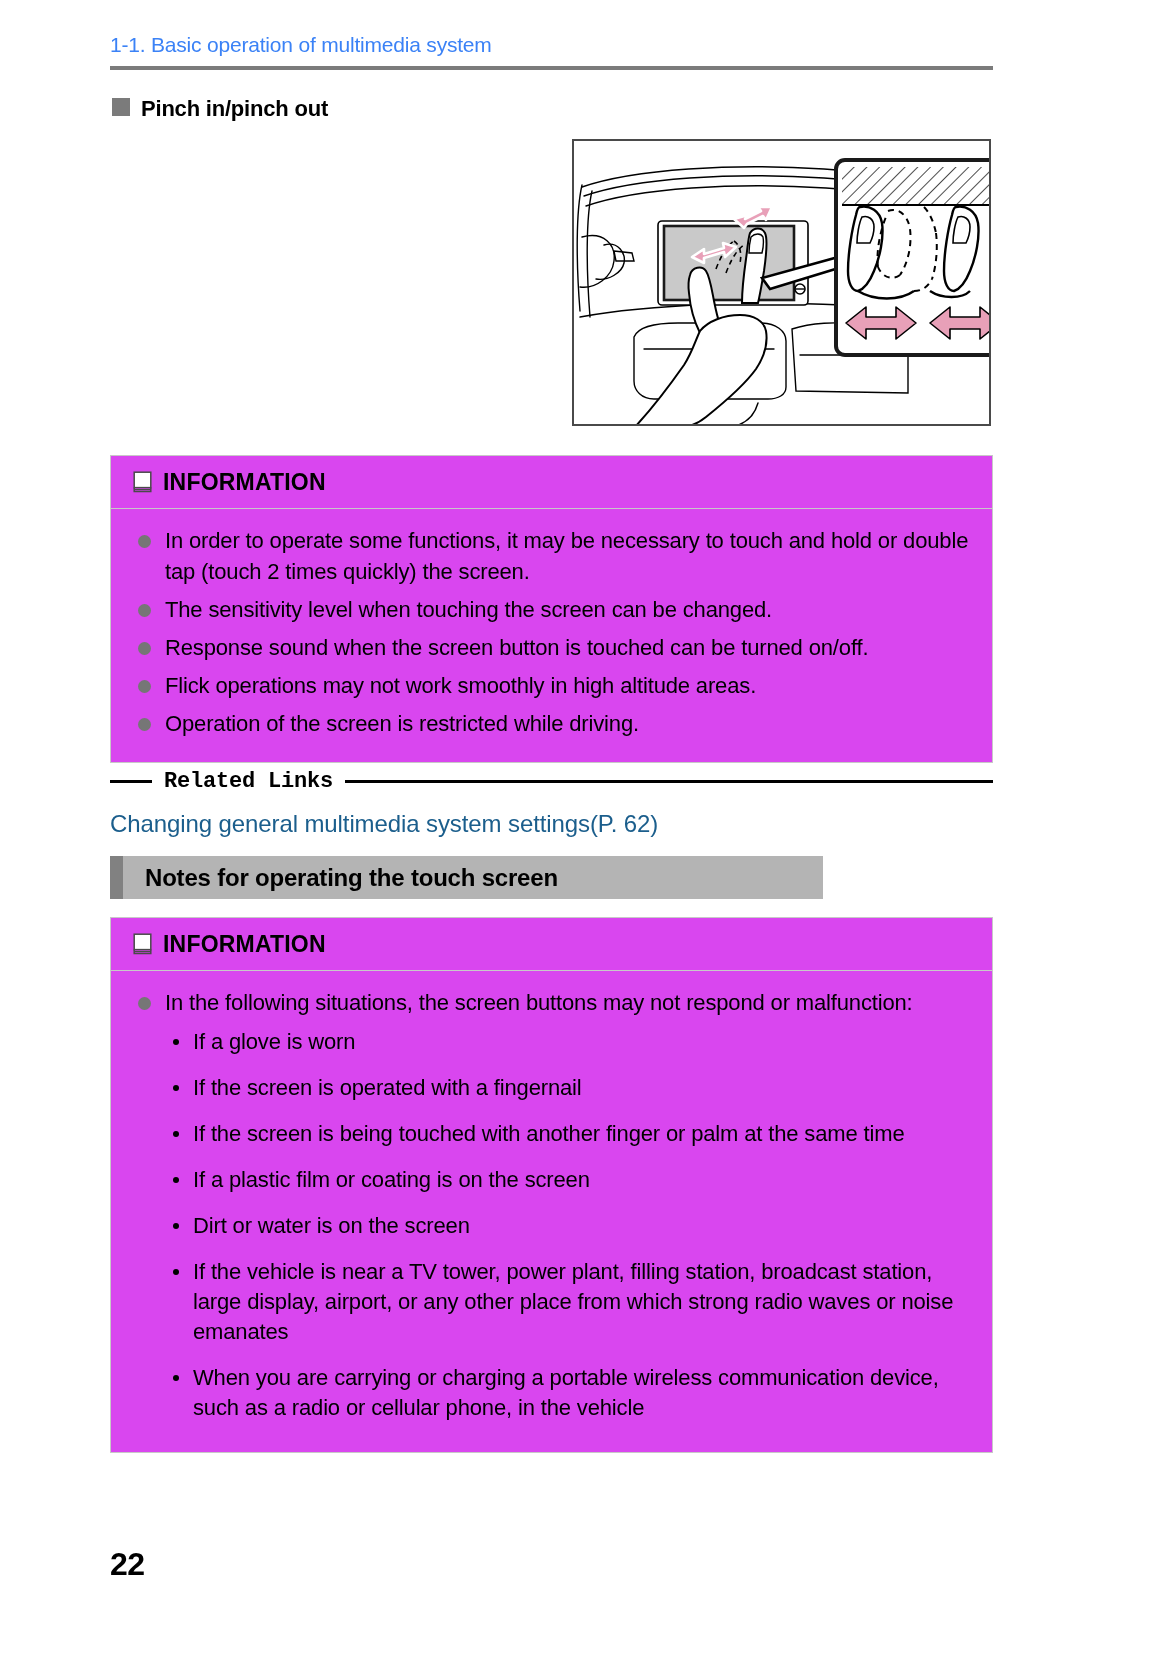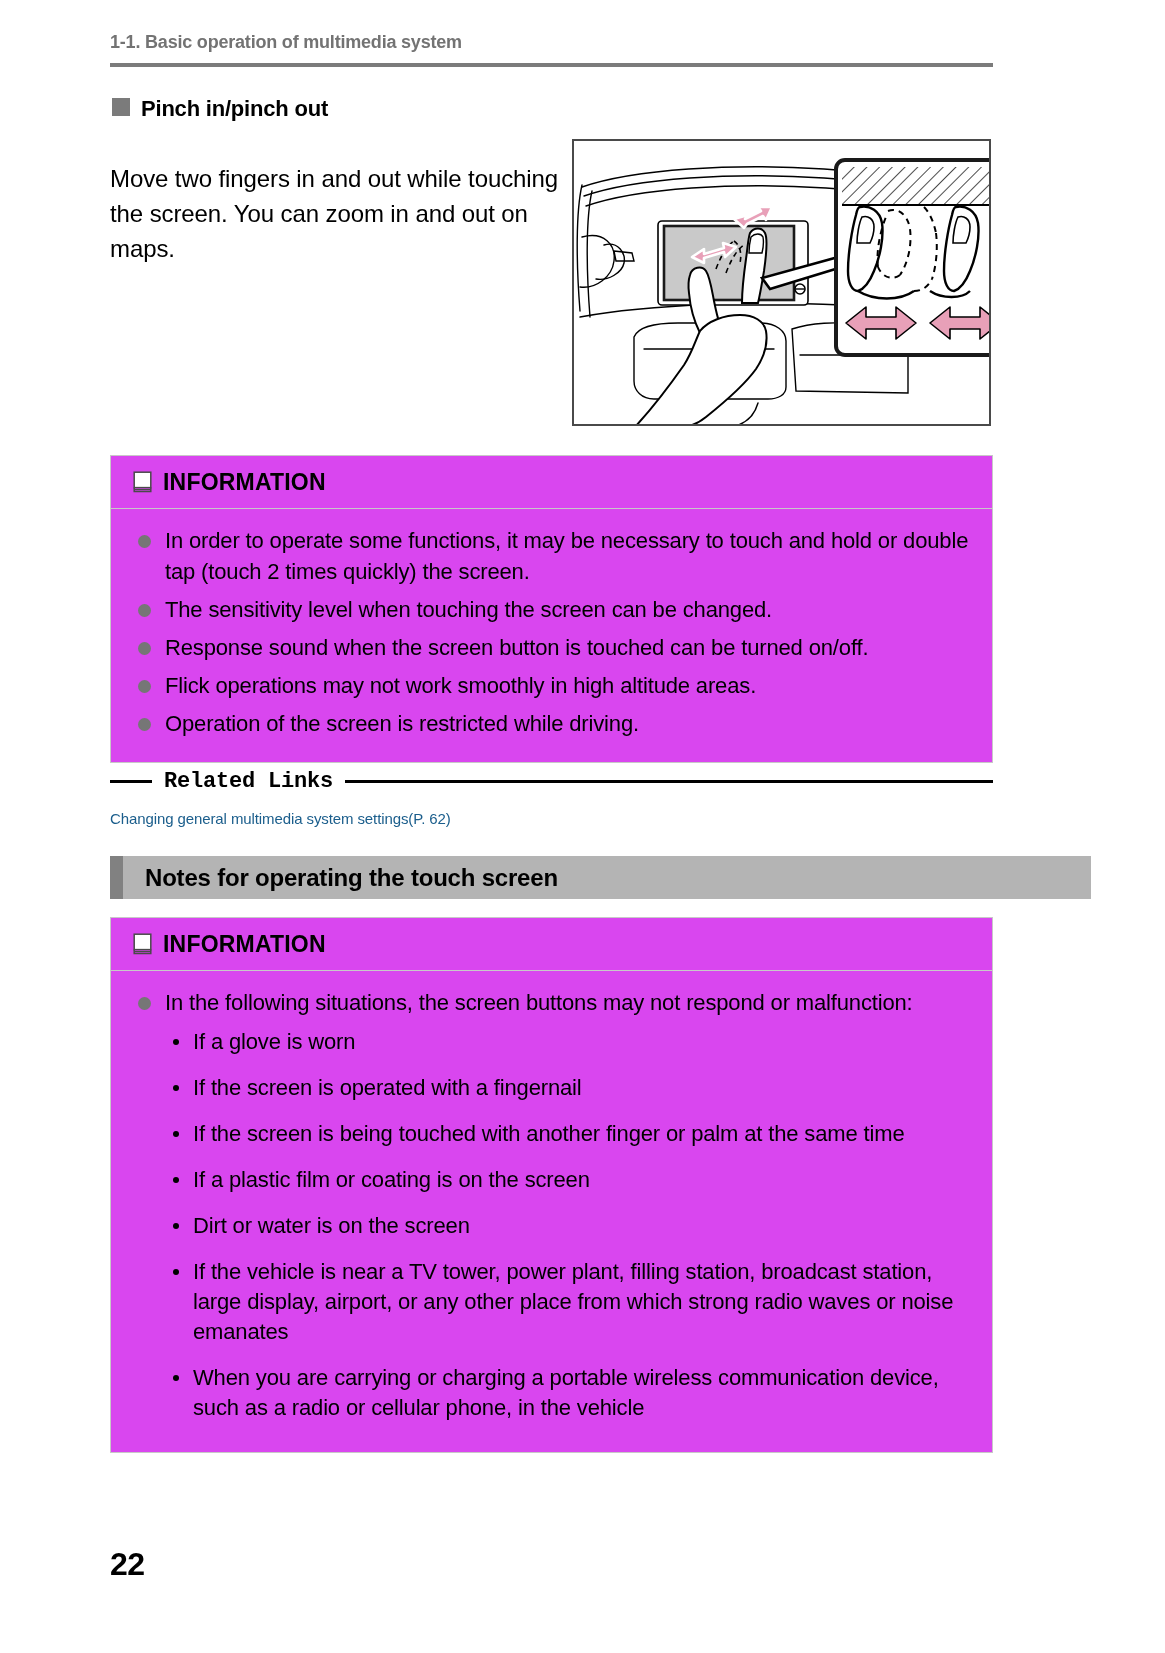--- a/index.html
+++ b/index.html
@@ -21,25 +21,25 @@
     padding: 0;
   }
 
   
   .run-head {
     position: absolute;
     left: 110px; top: 32px;
     width: 883px;
   }
   .run-head-text {
-    font-size: 18px;
-    font-weight: bold;
+    font-size: 21px;
+    font-weight: normal;
     letter-spacing: -0.2px;
     line-height: 1.2;
-    color: #737373;
+    color: #3b82f6;
   }
   .run-head-rule {
     margin-top: 9px;
     height: 4px;
     background: #7b7b7b;
     width: 883px;
   }
 
   
   .sq-head {
@@ -157,31 +157,31 @@
     font-size: 22px;
     font-weight: bold;
     padding: 0 12px;
     letter-spacing: -0.2px;
     white-space: nowrap;
   }
   .rel-dash-right { flex: 1; height: 3px; background: #000; }
   .rel-link {
     display: block;
     margin-top: 16px;
-    font-size: 15px;
+    font-size: 24px;
     color: #1b5e8c;
     letter-spacing: -0.1px;
     text-decoration: none;
   }
 
   
   .grey-bar {
     position: absolute;
     left: 110px; top: 856px;
-    width: 981px;
+    width: 713px;
     height: 43px;
     display: flex;
     align-items: center;
     border-radius: 16px;
   }
   .grey-bar-edge {
     width: 13px; height: 43px;
     background: #818181;
   }
   .grey-bar-body {
@@ -214,21 +214,20 @@
   <div class="run-head">
     <div class="run-head-text">1-1. Basic operation of multimedia system</div>
     <div class="run-head-rule"></div>
   </div>
 
   <div class="sq-head">
     <span class="sq-mark"></span>
     <span class="sq-head-text">Pinch in/pinch out</span>
   </div>
 
-  <p class="intro">Move two fingers in and out while touching the screen. You can zoom in and out on maps.</p>
 
   <div class="illus">
     <svg viewBox="0 0 419 287" width="419" height="287">
       <defs>
         <pattern id="hatch" width="9" height="9" patternTransform="rotate(45)" patternUnits="userSpaceOnUse">
           <line x1="0" y1="0" x2="0" y2="9" stroke="#000" stroke-width="1.4"></line>
         </pattern>
       </defs>
 
       <g fill="none" stroke="#000" stroke-width="1.4" stroke-linecap="round">

